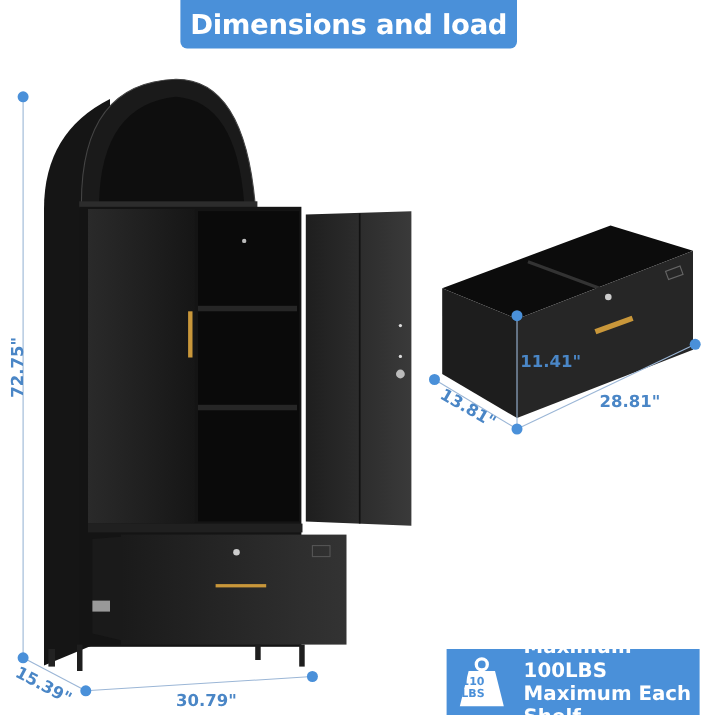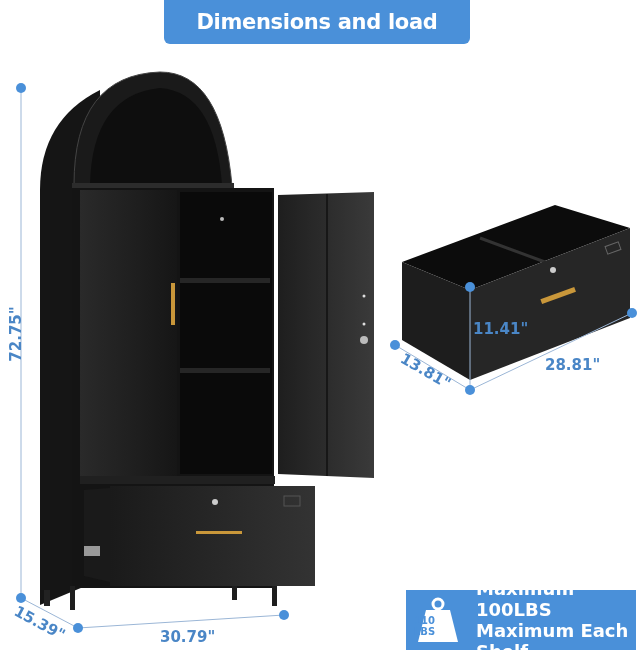--- a/index.html
+++ b/index.html
@@ -1,35 +1,35 @@
 <!DOCTYPE html>
 <html><head>
 <meta charset="utf-8">
 <style>
   html, body { margin: 0; padding: 0; background: #ffffff; }
   body { width: 640px; height: 654px; position: relative; overflow: hidden; font-family: "DejaVu Sans", sans-serif; }
   .banner {
     position: absolute; left: 164px; top: 0; width: 306px; height: 44px;
     background: #4a90d9; border-radius: 0 0 6px 6px;
-    color: #fff; font-weight: bold; font-size: 21px;
+    color: #fff; font-weight: bold; font-size: 25px;
     display: flex; align-items: center; justify-content: center;
     letter-spacing: -0.3px;
   }
   .dim-label {
     position: absolute; color: #4a86c6; font-weight: bold; font-size: 15px;
     font-family: "DejaVu Sans", sans-serif; white-space: nowrap;
   }
   svg.overlay { position: absolute; left: 0; top: 0; }
   .load-box {
     position: absolute; left: 406px; top: 590px; width: 230px; height: 60px;
     background: #4a90d9; display: flex; align-items: center;
   }
   .weight-icon { width: 48px; height: 48px; margin-left: 8px; flex: none; position: relative; }
   .weight-icon .wtext {
-    position: absolute; left: 0; right: 16px; top: 19px; text-align: left;
+    position: absolute; left: 0; right: 16px; top: 19px; text-align: center;
     color: #4a90d9; font-weight: bold; font-size: 10px; line-height: 11px;
   }
   .load-text { color: #fff; font-weight: bold; font-size: 18px; line-height: 21px; margin-left: 14px; }
 </style>
 </head>
 <body>
 
 <div class="banner">
   <span>Dimensions and load</span>
 </div>

